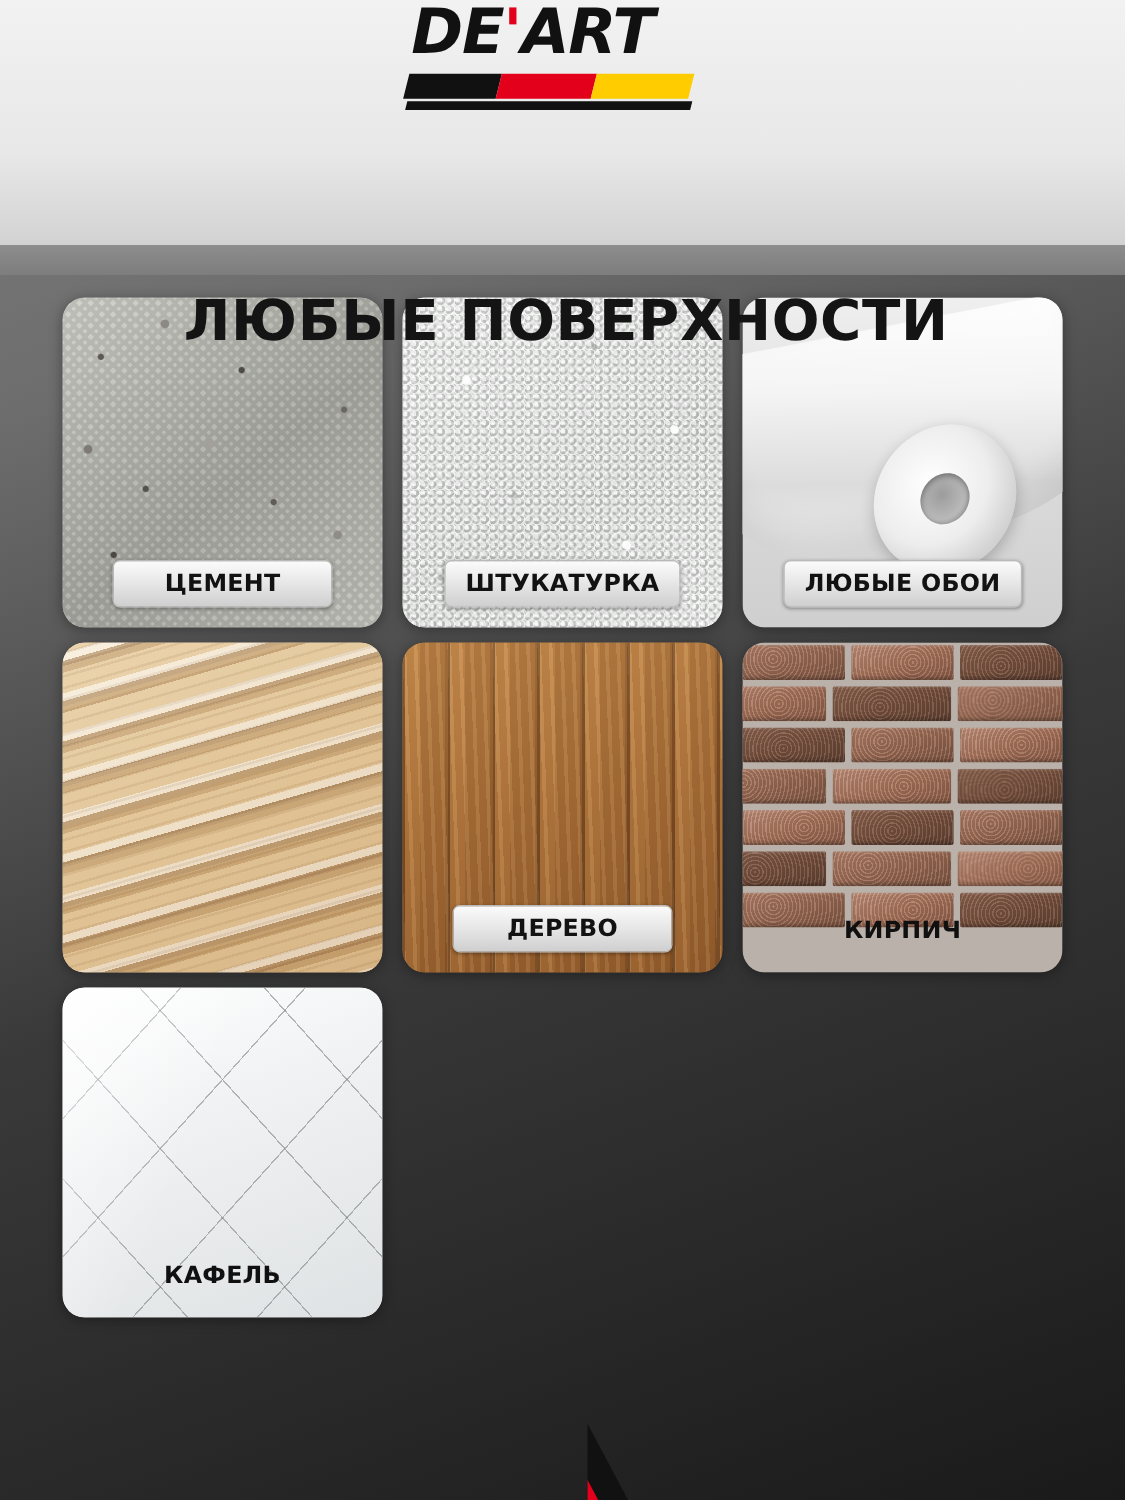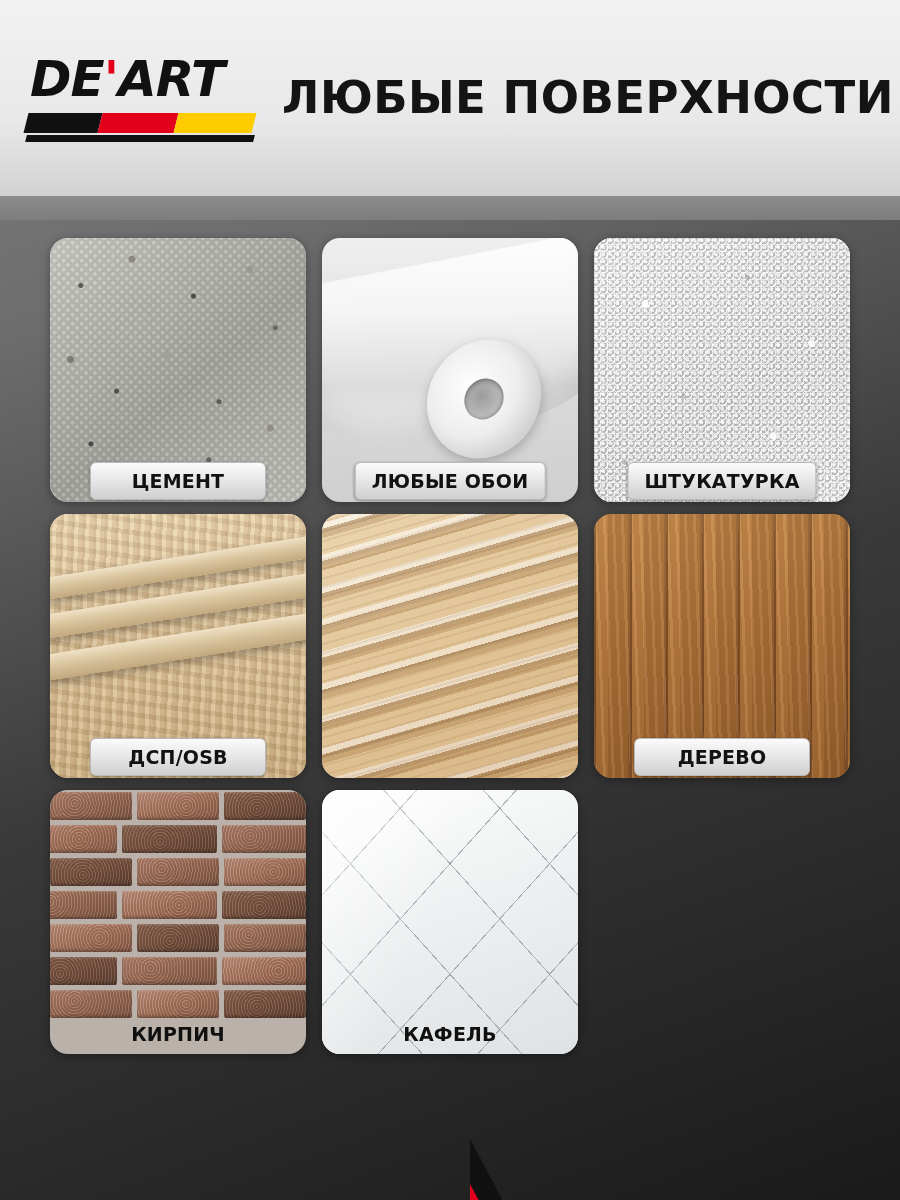--- a/index.html
+++ b/index.html
@@ -47,20 +47,21 @@
   
   .header {
     position: relative;
     height: 196px;
     background: linear-gradient(180deg, #f2f2f2 0%, #e8e8e8 62%, #d2d2d2 100%);
     display: flex;
     align-items: center;
     padding: 0 26px 0 26px;
     box-sizing: border-box;
     z-index: 5;
+    flex-direction: column;
   }
   .logo {
     width: 232px;
     flex: 0 0 232px;
     margin-right: 18px;
     user-select: none;
   }
   .logo-word {
     font-family: "DejaVu Sans", sans-serif;
     font-weight: bold;
@@ -150,21 +151,21 @@
     box-shadow: 0 2px 10px rgba(0,0,0,0.35);
   }
   .swatch {
     position: absolute;
     inset: 0;
   }
   .caption {
     position: absolute;
     left: 50%;
     transform: translateX(-50%);
-    bottom: 2px;
+    bottom: 16px;
     min-width: 176px;
     max-width: 230px;
     padding: 7px 16px;
     box-sizing: border-box;
     text-align: center;
     border-radius: 6px;
     background: linear-gradient(180deg, #fbfbfb 0%, #e7e7e7 48%, #cfcfcf 100%);
     border: 1px solid #b9b9b9;
     color: #121212;
     font-family: "DejaVu Sans", sans-serif;
@@ -396,43 +397,35 @@
 
 
   <div class="grid">
 
     <div class="cell">
       <div class="swatch tex-cement"></div>
       <div class="caption">ЦЕМЕНТ</div>
     </div>
 
     <div class="cell">
+      <div class="swatch tex-stucco"></div>
+      <div class="caption">ШТУКАТУРКА</div>
+    </div>
+
+    <div class="cell">
       <div class="swatch tex-wallpaper">
         <div class="roll-body"></div>
         <div class="roll-end">
           <div class="roll-hole"></div>
         </div>
       </div>
       <div class="caption">ЛЮБЫЕ ОБОИ</div>
     </div>
 
-    <div class="cell">
-      <div class="swatch tex-stucco"></div>
-      <div class="caption">ШТУКАТУРКА</div>
-    </div>
-
-
-    <div class="cell">
-      <div class="swatch tex-osb">
-        <div class="osb-board osb-b1"></div>
-        <div class="osb-board osb-b2"></div>
-        <div class="osb-board osb-b3"></div>
-      </div>
-      <div class="caption">ДСП/OSB</div>
-    </div>
+
 
     <div class="cell">
       <div class="swatch tex-vagonka"></div>
     </div>
 
     <div class="cell">
       <div class="swatch tex-wood"></div>
       <div class="caption">ДЕРЕВО</div>
     </div>
 

